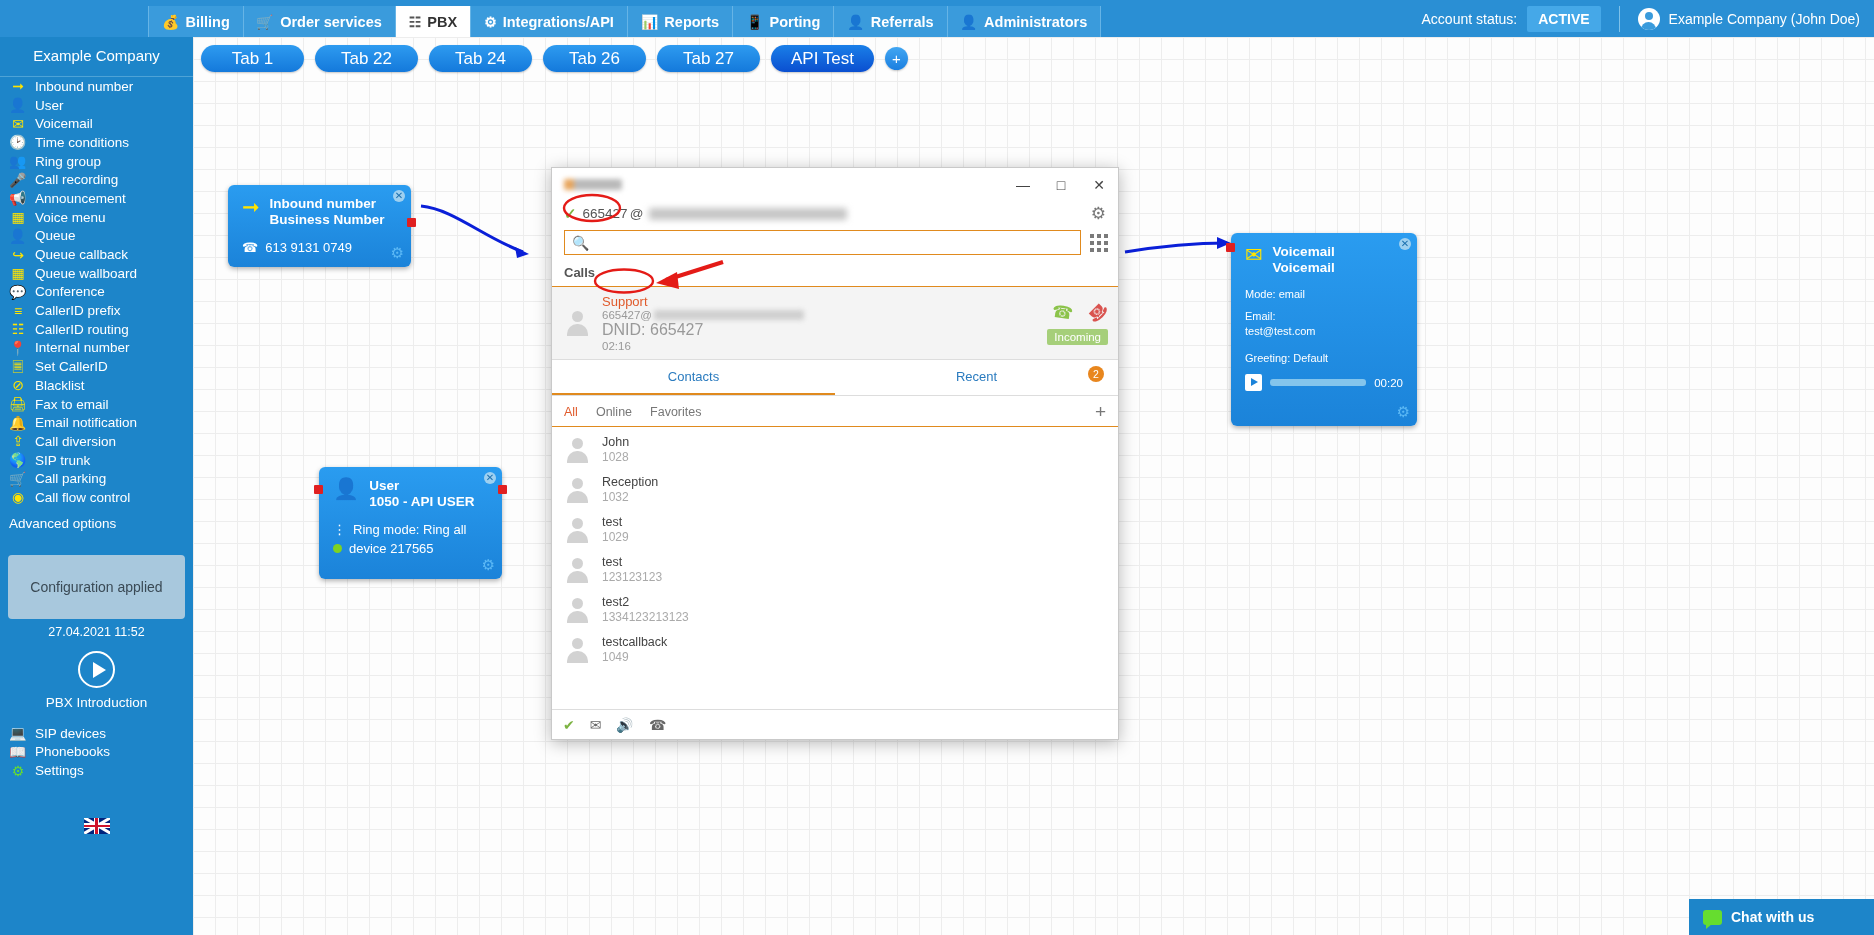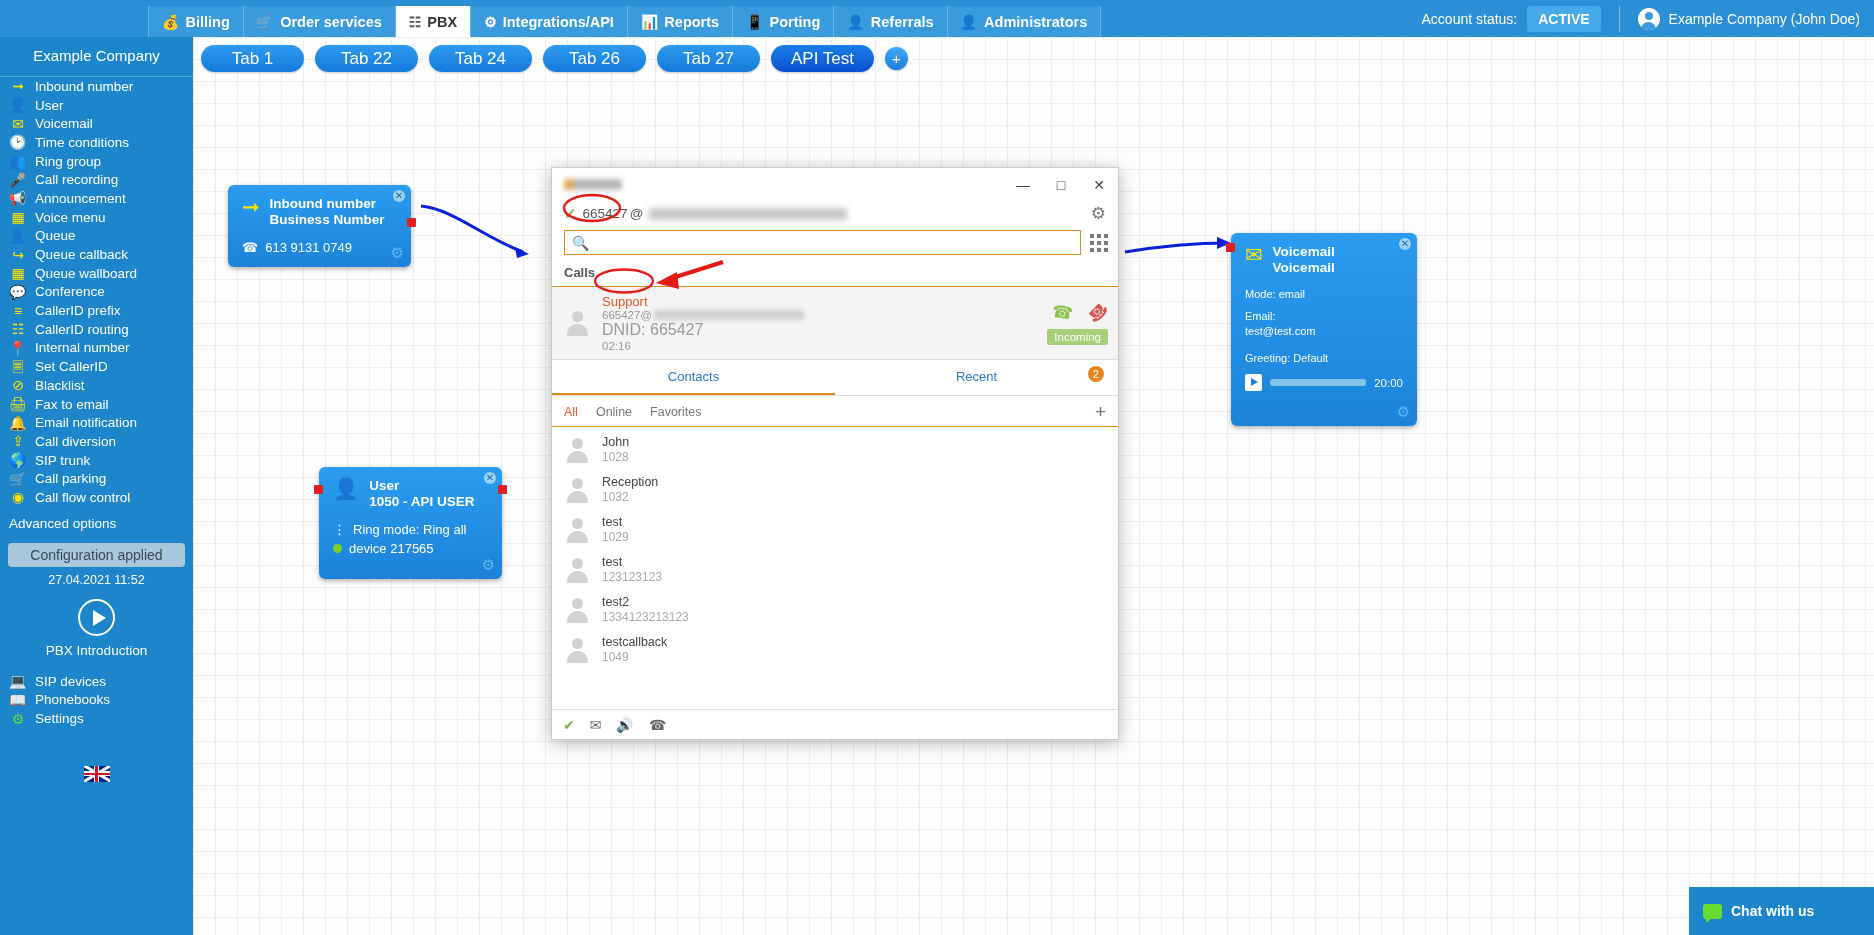--- a/index.html
+++ b/index.html
@@ -66,22 +66,22 @@
     padding: 2px 0 2px 9px; height: 18.7px; cursor: pointer;
     white-space: nowrap;
   }
   .sicon {
     width: 18px; text-align: center; color: #ffe400; font-size: 14px;
     line-height: 1; flex: none; display:inline-block;
   }
   .sicon.green { color: #66dd2f; }
   #advanced-options { padding: 9px 0 6px 9px; font-size: 13.5px; }
   #config-applied {
-    margin: 6px 8px 0; background: #a8c8dd; color: #3a4a55;
-    text-align: center; padding: 4px 0; font-size: 14px;
+    margin: 18px 8px 0; background: #a8c8dd; color: #3a4a55;
+    text-align: center; padding: 24px 0; font-size: 14px;
     border-radius: 4px; cursor: pointer;
   }
   #config-time { text-align: center; font-size: 12.5px; padding: 6px 0 0; }
   #pbx-intro-wrap { text-align: center; padding-top: 12px; }
   #play-circle {
     width: 37px; height: 37px; border: 2px solid #fff; border-radius: 50%;
     margin: 0 auto; position: relative; cursor: pointer;
   }
   #play-circle::after {
     content:""; position:absolute; left: 13px; top: 9px;
@@ -268,21 +268,21 @@
     height: 30px; border-top: 1px solid #ddd; display:flex; align-items:center;
     gap: 15px; padding-left: 11px;
   }
   .fic { font-size: 14px; cursor:pointer; }
 
   
   .annot { position:absolute; pointer-events:none; }
 
   
   #chat-widget {
-    position: absolute; right: 0; bottom: 0; width: 185px; height: 48px;
+    position: absolute; right: 0; bottom: 0; width: 185px; height: 36px;
     background: #1d85c9; display:flex; align-items:center; gap:9px;
     padding-left: 14px; color:#fff; font-size: 14px; font-weight: bold; cursor:pointer;text-align:center;
   }
   #chat-bubble {
     width: 19px; height: 15px; background: #66dd2f; border-radius: 3px; position:relative; flex:none;
   }
   #chat-bubble::after {
     content:""; position:absolute; left:3px; bottom:-4px;
     border-top: 5px solid #66dd2f; border-right: 6px solid transparent;
   }
@@ -547,21 +547,21 @@
       </div>
     </div>
     <div class="node-body">
       <div class="vm-line">Mode: email</div>
       <div class="vm-line" style="padding-top:9px;">Email:</div>
       <div class="vm-line">test@test.com</div>
       <div class="vm-line" style="padding-top:13px;">Greeting: Default</div>
       <div id="vm-player">
         <span id="vm-play"></span>
         <span id="vm-bar"></span>
-        <span id="vm-time">20:00</span>
+        <span id="vm-time">00:20</span>
       </div>
     </div>
     <span class="node-gear">⚙</span>
     <span class="port" style="left:-5px; top:10px;"></span>
   </div>
 
   <div id="softphone">
 
     <div id="sp-titlebar">
       <span id="sp-apptitle"></span>

